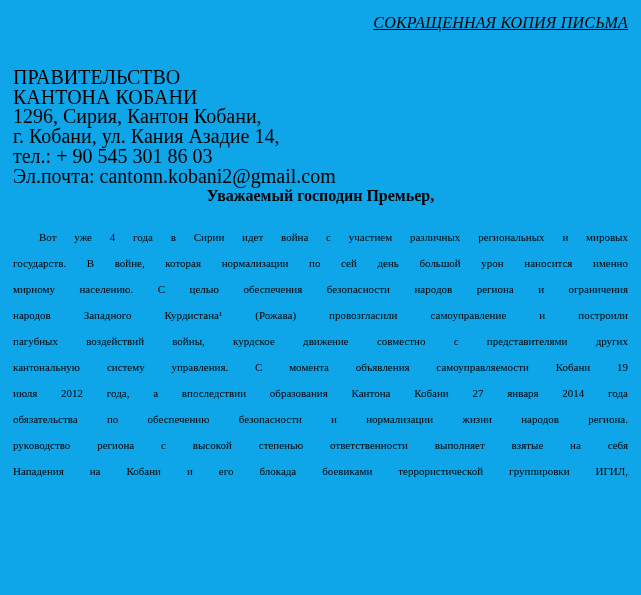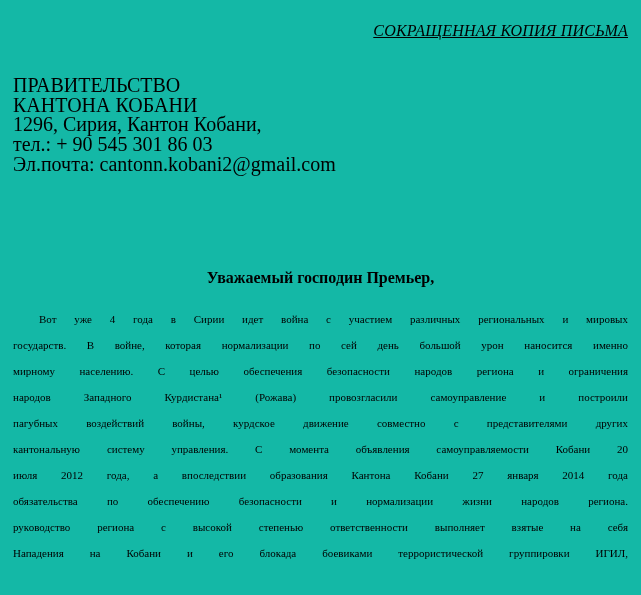--- a/index.html
+++ b/index.html
@@ -1,22 +1,22 @@
 <!DOCTYPE html>
 <html><head>
 <meta charset="utf-8">
 <style>
   html, body { margin: 0; padding: 0; background: #ffffff; }
   .page {
     position: relative;
     width: 641px;
     height: 595px;
     box-sizing: border-box;
-    padding: 16px 13px;
-    background: #14b8a6;
+    padding: 8px 13px;
+    background: #0ea5e9;
     color: #000000;
     font-family: "Liberation Serif", serif;
     overflow: hidden;
   }
   .doc-title {
     padding-top: 6px;
     text-align: right;
     font-size: 16px;
     font-style: italic;
     letter-spacing: 0.2px;
@@ -27,21 +27,20 @@
     margin-top: 36px;
     font-size: 20px;
   }
   .header-line { line-height: 19.7px; white-space: pre; }
   .recipient-block {
     position: absolute;
     left: 427px;
     top: 98.5px;
   }
   .salutation {
-    margin-top: 93px;
     text-align: center;
     font-weight: bold;
     font-size: 16px;
     line-height: 20px;
   }
   .body-text {
     margin-top: 18px;
     font-size: 11px;
   }
   .body-line {
@@ -59,35 +58,36 @@
   <div class="doc-title">
     <span class="title-text">СОКРАЩЕННАЯ КОПИЯ ПИСЬМА</span>
   </div>
 
   <div class="header-block">
 
     <div>
       <div class="header-line">ПРАВИТЕЛЬСТВО</div>
       <div class="header-line">КАНТОНА КОБАНИ</div>
       <div class="header-line">1296, Сирия, Кантон Кобани,</div>
+      <div class="header-line">г. Кобани, ул. Кания Азадие 14,</div>
       <div class="header-line">тел.: + 90 545 301 86 03</div>
       <div class="header-line">Эл.почта: cantonn.kobani2@gmail.com</div>
     </div>
 
 
   </div>
 
   <div class="salutation">Уважаемый господин Премьер,</div>
 
   <div class="body-text">
     <div class="body-line first">Вот уже 4 года в Сирии идет война с участием различных региональных и мировых</div>
     <div class="body-line">государств. В войне, которая нормализации по сей день большой урон наносится именно</div>
     <div class="body-line">мирному населению. С целью обеспечения безопасности народов региона и ограничения</div>
     <div class="body-line">народов Западного Курдистана¹ (Рожава) провозгласили самоуправление и построили</div>
     <div class="body-line">пагубных воздействий войны, курдское движение совместно с представителями других</div>
-    <div class="body-line">кантональную систему управления. С момента объявления самоуправляемости Кобани 20</div>
+    <div class="body-line">кантональную систему управления. С момента объявления самоуправляемости Кобани 19</div>
     <div class="body-line">июля 2012 года, а впоследствии образования Кантона Кобани 27 января 2014 года</div>
     <div class="body-line">обязательства по обеспечению безопасности и нормализации жизни народов региона.</div>
     <div class="body-line">руководство региона с высокой степенью ответственности выполняет взятые на себя</div>
     <div class="body-line">Нападения на Кобани и его блокада боевиками террористической группировки ИГИЛ,</div>
   </div>
 
 </div>
 
 </body></html>

